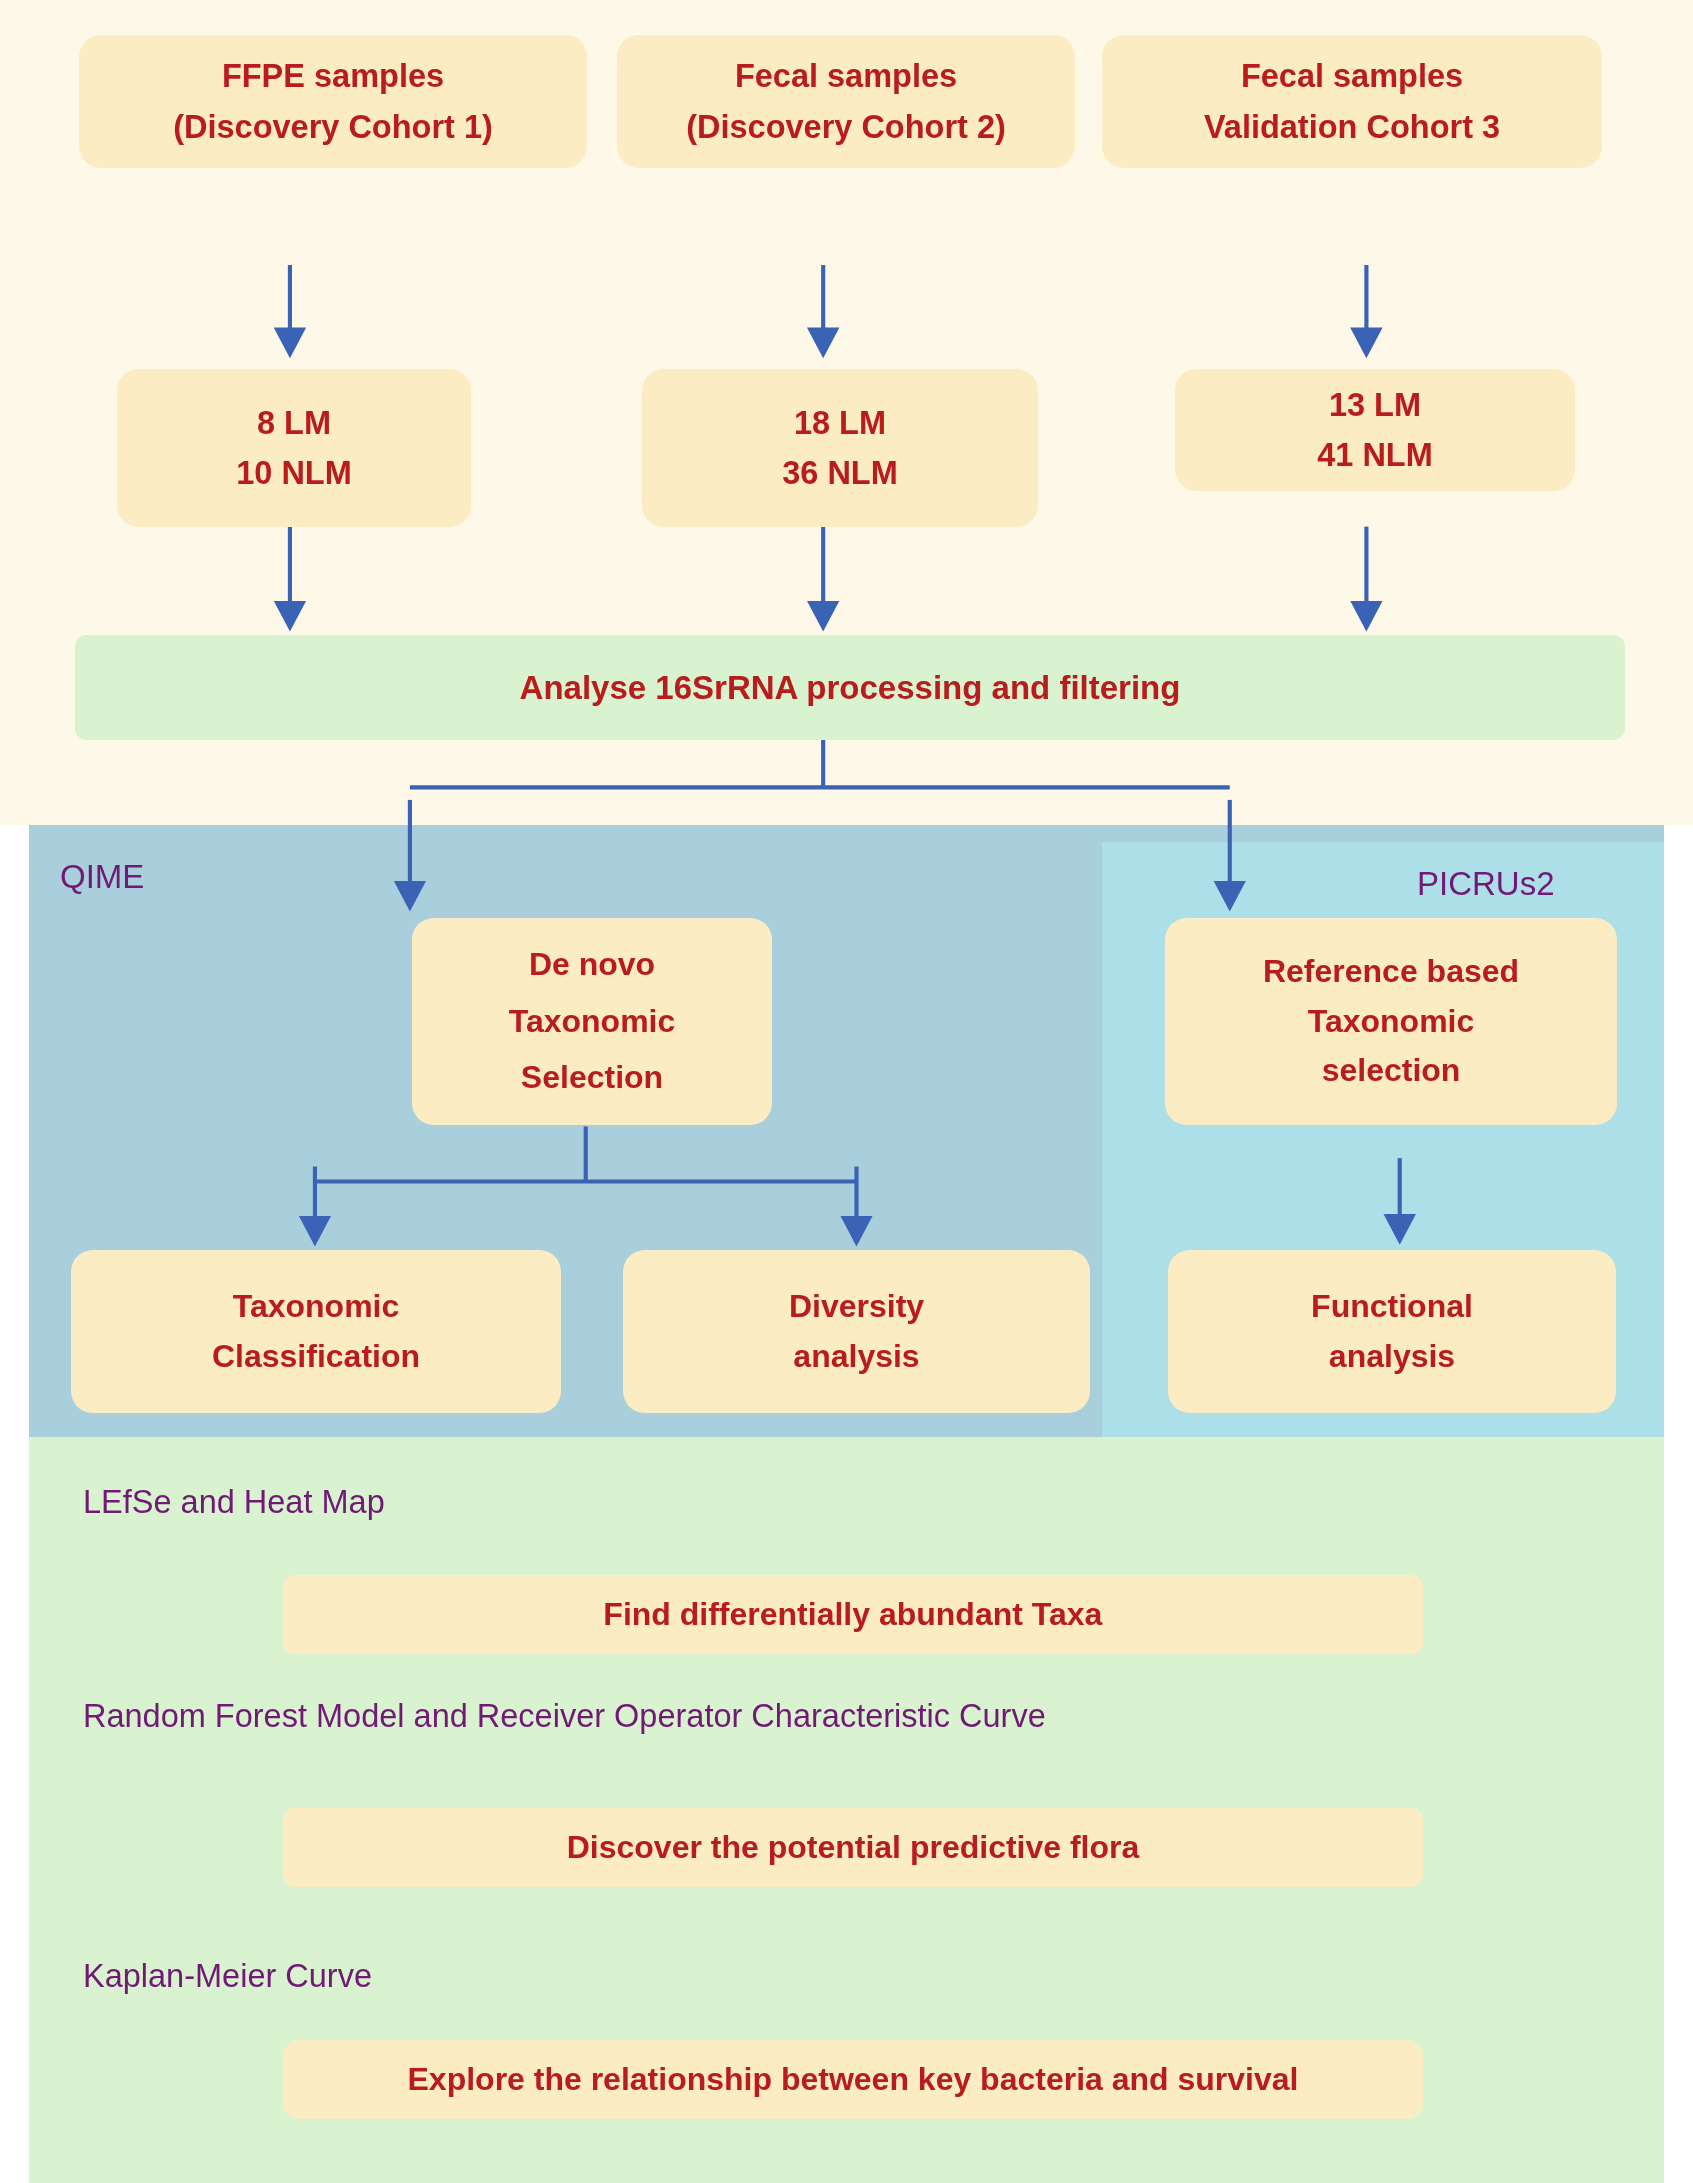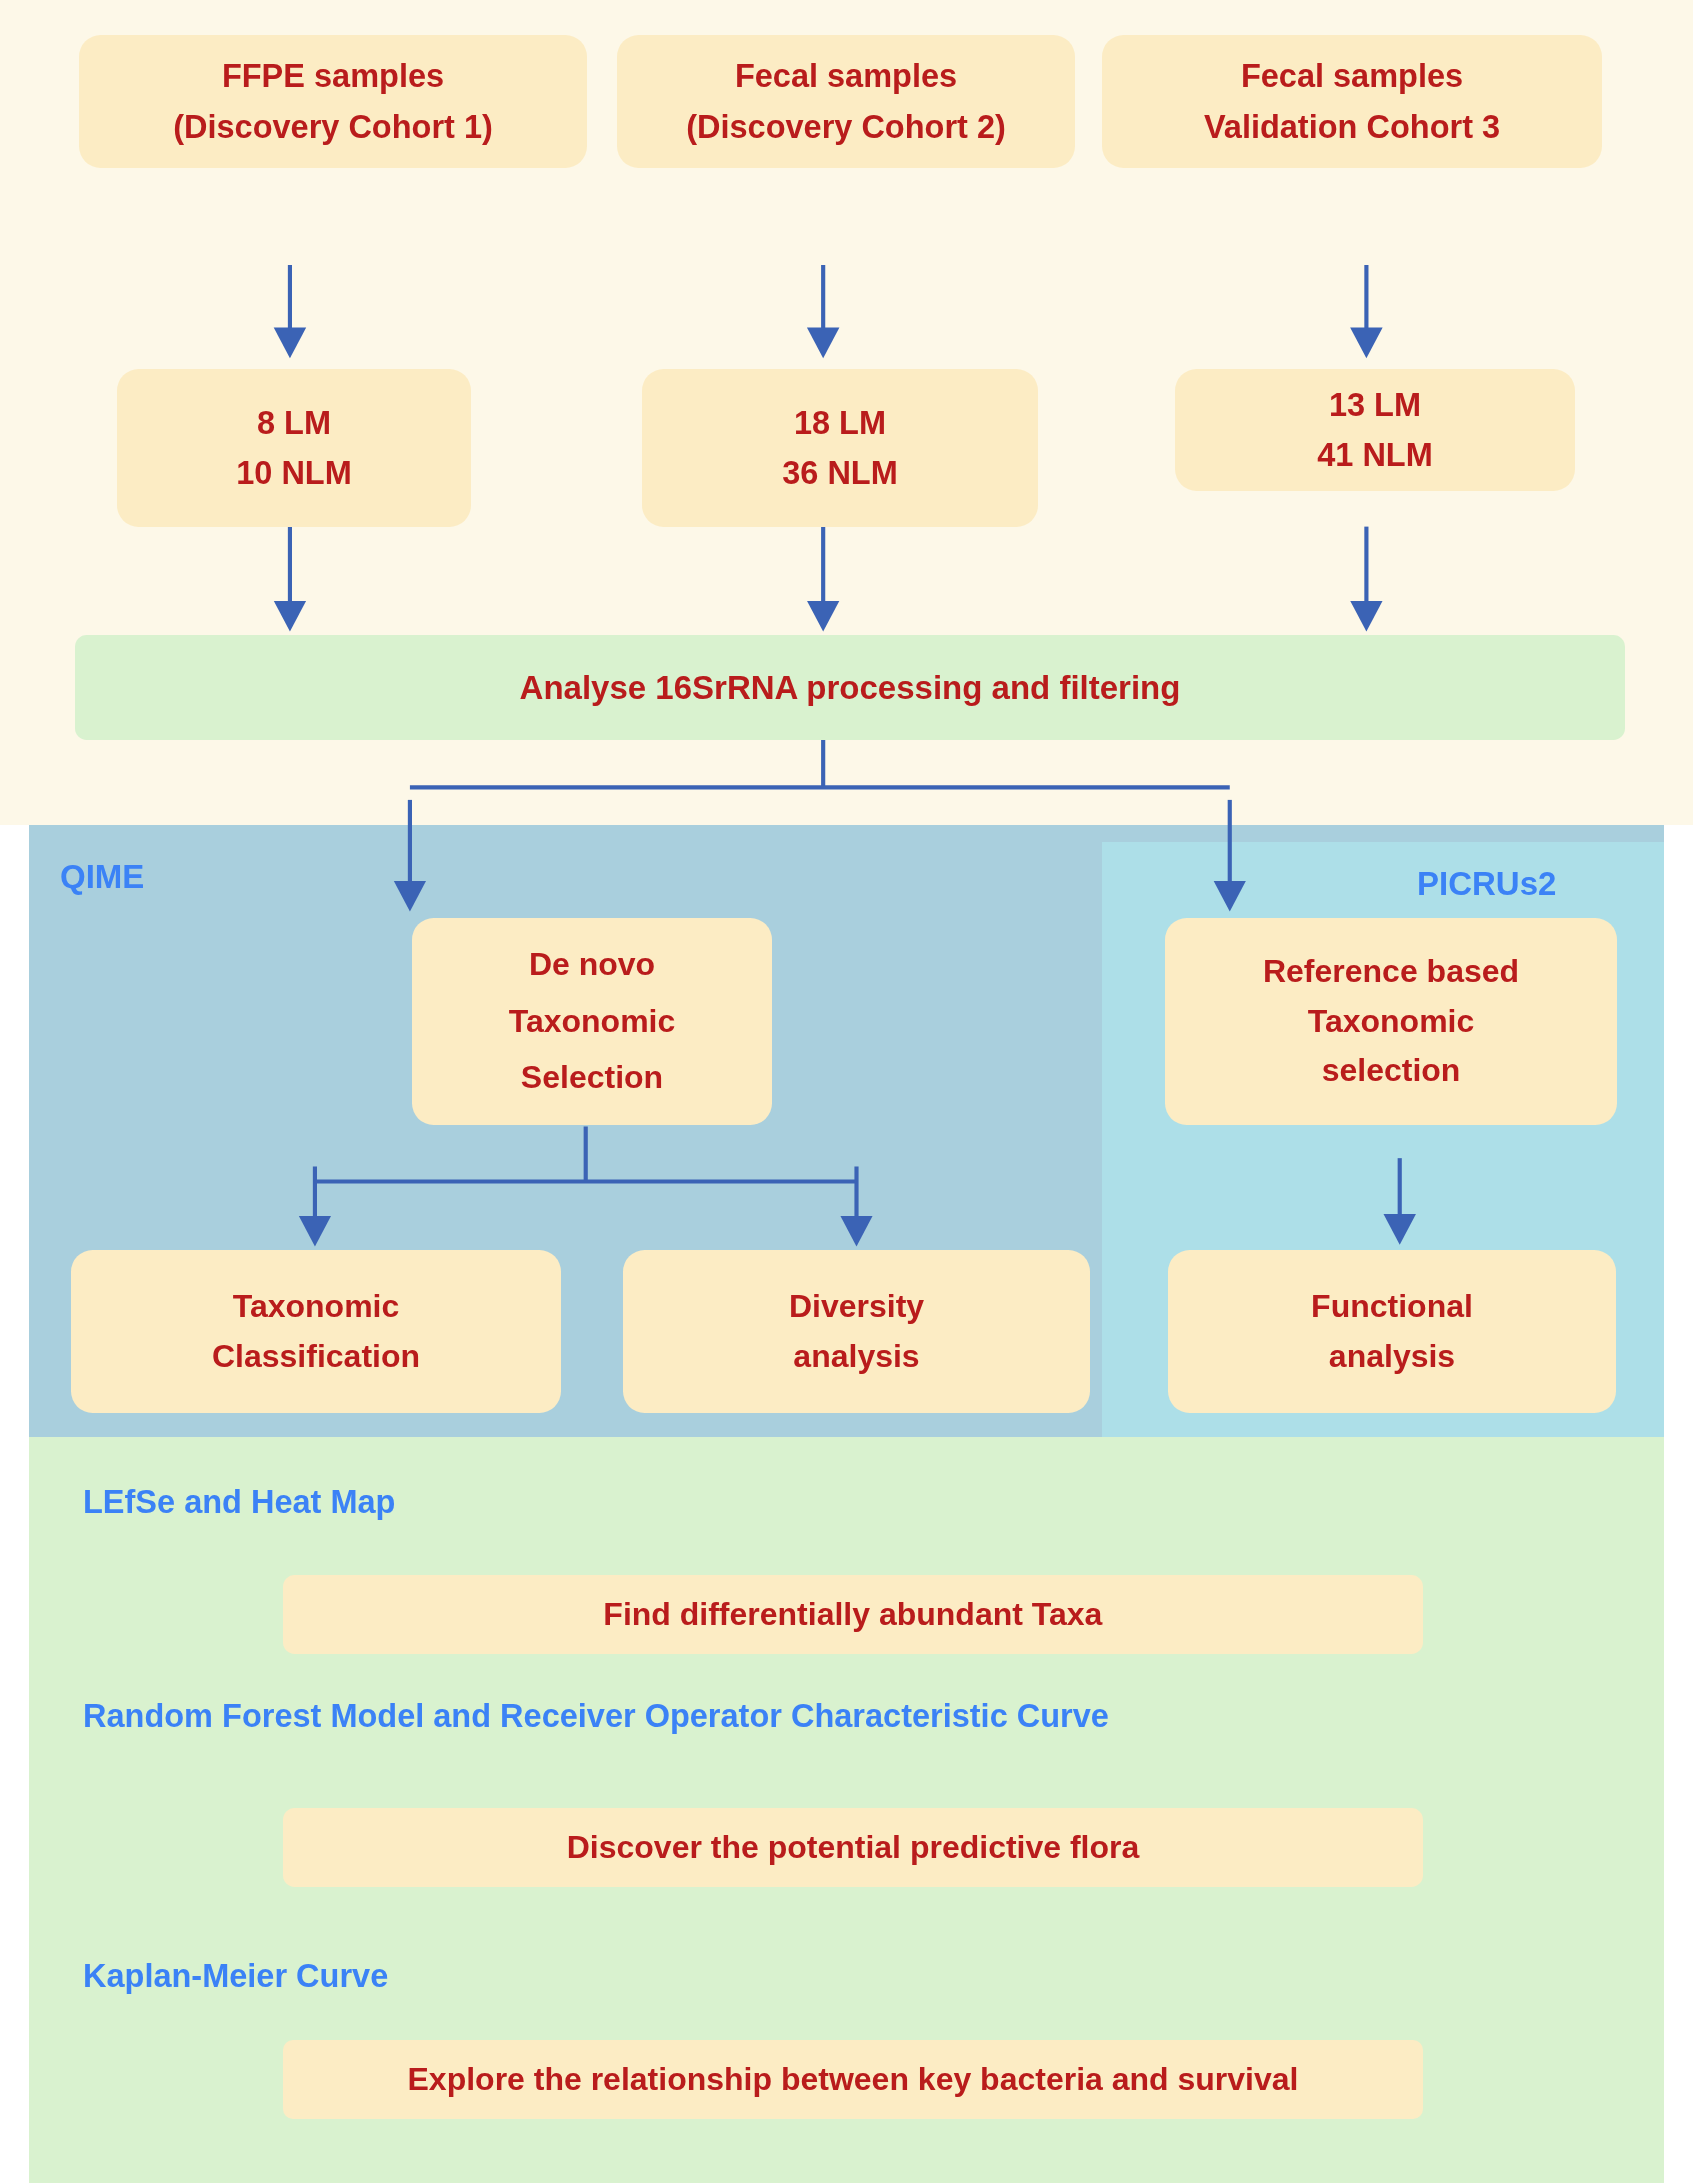--- a/index.html
+++ b/index.html
@@ -72,22 +72,22 @@
   }
 
   .node-green {
     background: #d9f2cf;
     border-radius: 11.7px;
   }
 
   
   .caption {
     position: absolute;
-    color: #3b82f6;
-    font-weight: bold;
+    color: #701a75;
+    font-weight: normal;
     white-space: nowrap;
   }
 
   
   #connectors {
     position: absolute;
     left: 0;
     top: 0;
     width: 1693px;
     height: 2183px;
@@ -208,18 +208,18 @@
   <div class="node" style="left:283px; top:1575px; width:1140px; height:79px; border-radius:11.7px; font-size:32px;padding-left:8px;">
     <span class="line">Find differentially abundant Taxa</span>
   </div>
 
   <div class="caption" style="left:83px; top:1698px; font-size:32.5px;">Random Forest Model and Receiver Operator Characteristic Curve</div>
   <div class="node" style="left:283px; top:1808px; width:1140px; height:79px; border-radius:11.7px; font-size:32px;">
     <span class="line">Discover the potential predictive flora</span>
   </div>
 
   <div class="caption" style="left:83px; top:1958px; font-size:32.5px;">Kaplan-Meier Curve</div>
-  <div class="node" style="left:283px; top:2040px; width:1140px; height:79px; border-radius:10px; font-size:32px;">
+  <div class="node" style="left:283px; top:2040px; width:1140px; height:79px; border-radius:16px; font-size:32px;">
     <span class="line">Explore the relationship between key bacteria and survival</span>
   </div>
 
 </div>
 
 
 </body></html>

